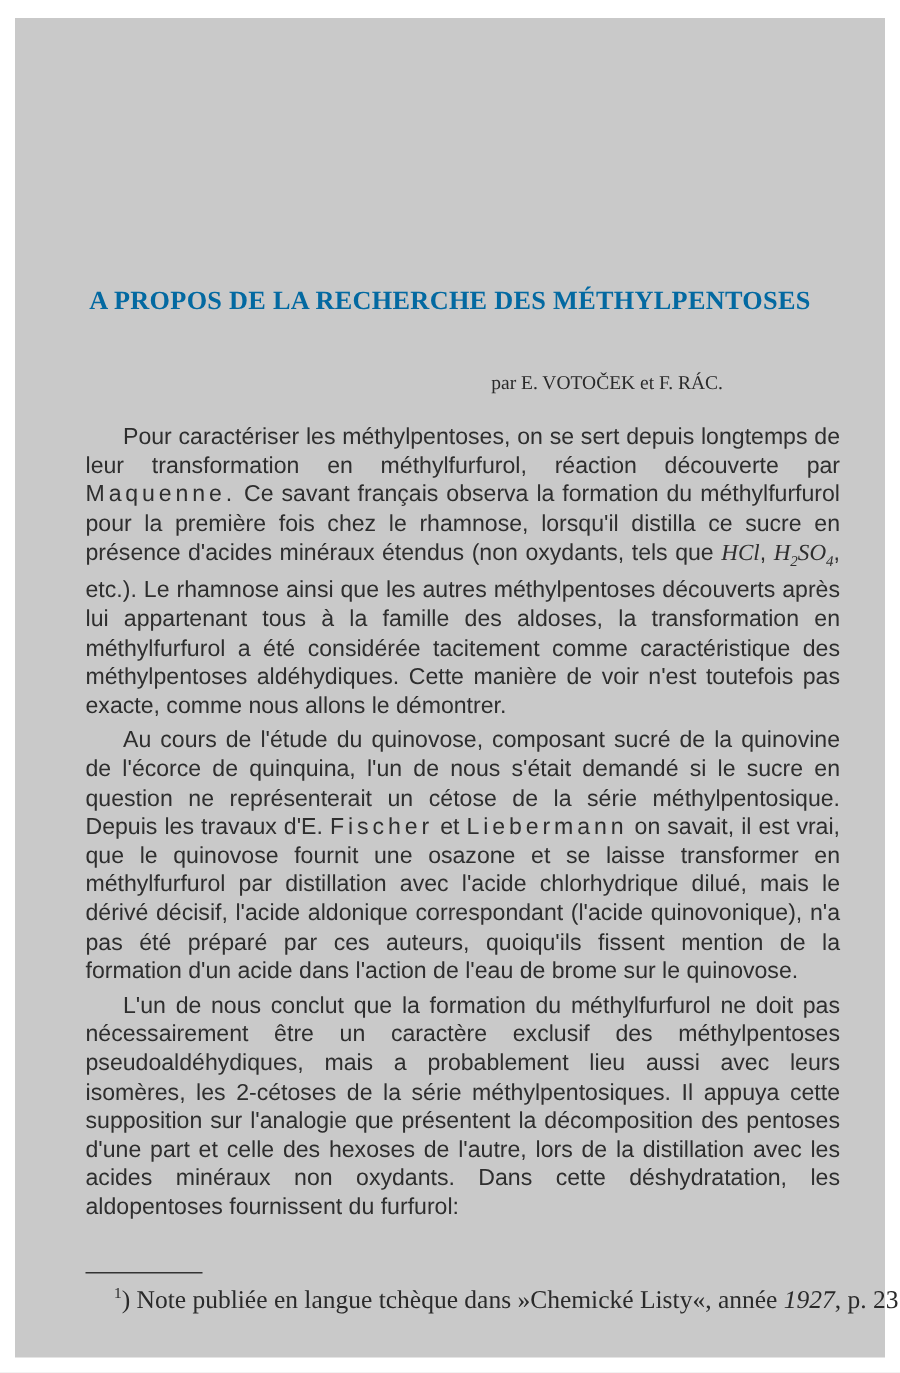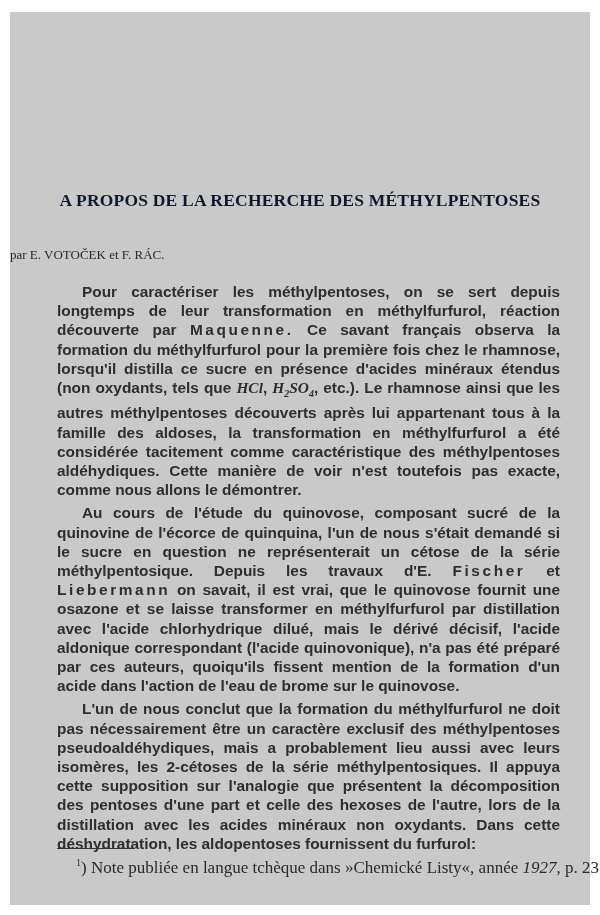--- a/index.html
+++ b/index.html
@@ -6,33 +6,33 @@
   body { width:600px; height:915px; position:relative; overflow:hidden; }
   .page {
     position:absolute; left:10px; top:12px; width:580px; height:893px;
     background:#c9c9c9;
     color:#2a2a2a;
     font-family:"Liberation Serif", "DejaVu Serif", serif;
   }
   .title {
     position:absolute; left:0; width:580px; top:178px;
     text-align:center; font-weight:bold; font-size:17.5px; line-height:21px;
-    letter-spacing:0.2px; color:#0f172a;
+    letter-spacing:0.2px; color:#0369a1;
   }
   .authors {
     position:absolute; left:0; width:472px; top:235px;
-    text-align:left; font-size:13px; color:#2a2a2a;
+    text-align:right; font-size:13px; color:#2a2a2a;
   }
   .body {
     position:absolute; left:47px; width:503px; top:270px;
     font-family:"Liberation Sans", "DejaVu Sans", sans-serif;
     font-size:15.4px; line-height:19.2px; color:#2e2e2e;
     text-align:justify;
   }
-  .body p { margin:0 0 4px 0; text-indent:25px;font-weight:bold; }
+  .body p { margin:0 0 4px 0; text-indent:25px; }
   .spaced { letter-spacing:2.6px; }
   .chem { font-family:"Liberation Serif", serif; font-style:italic; }
   .rule {
     position:absolute; left:47px; top:836px; width:78px; height:0;
     border-top:1.5px solid #333;
   }
   .footnote {
     position:absolute; left:66px; width:490px; top:845px;
     font-family:"Liberation Serif", serif; font-size:17px; color:#2a2a2a;
     white-space:nowrap;

